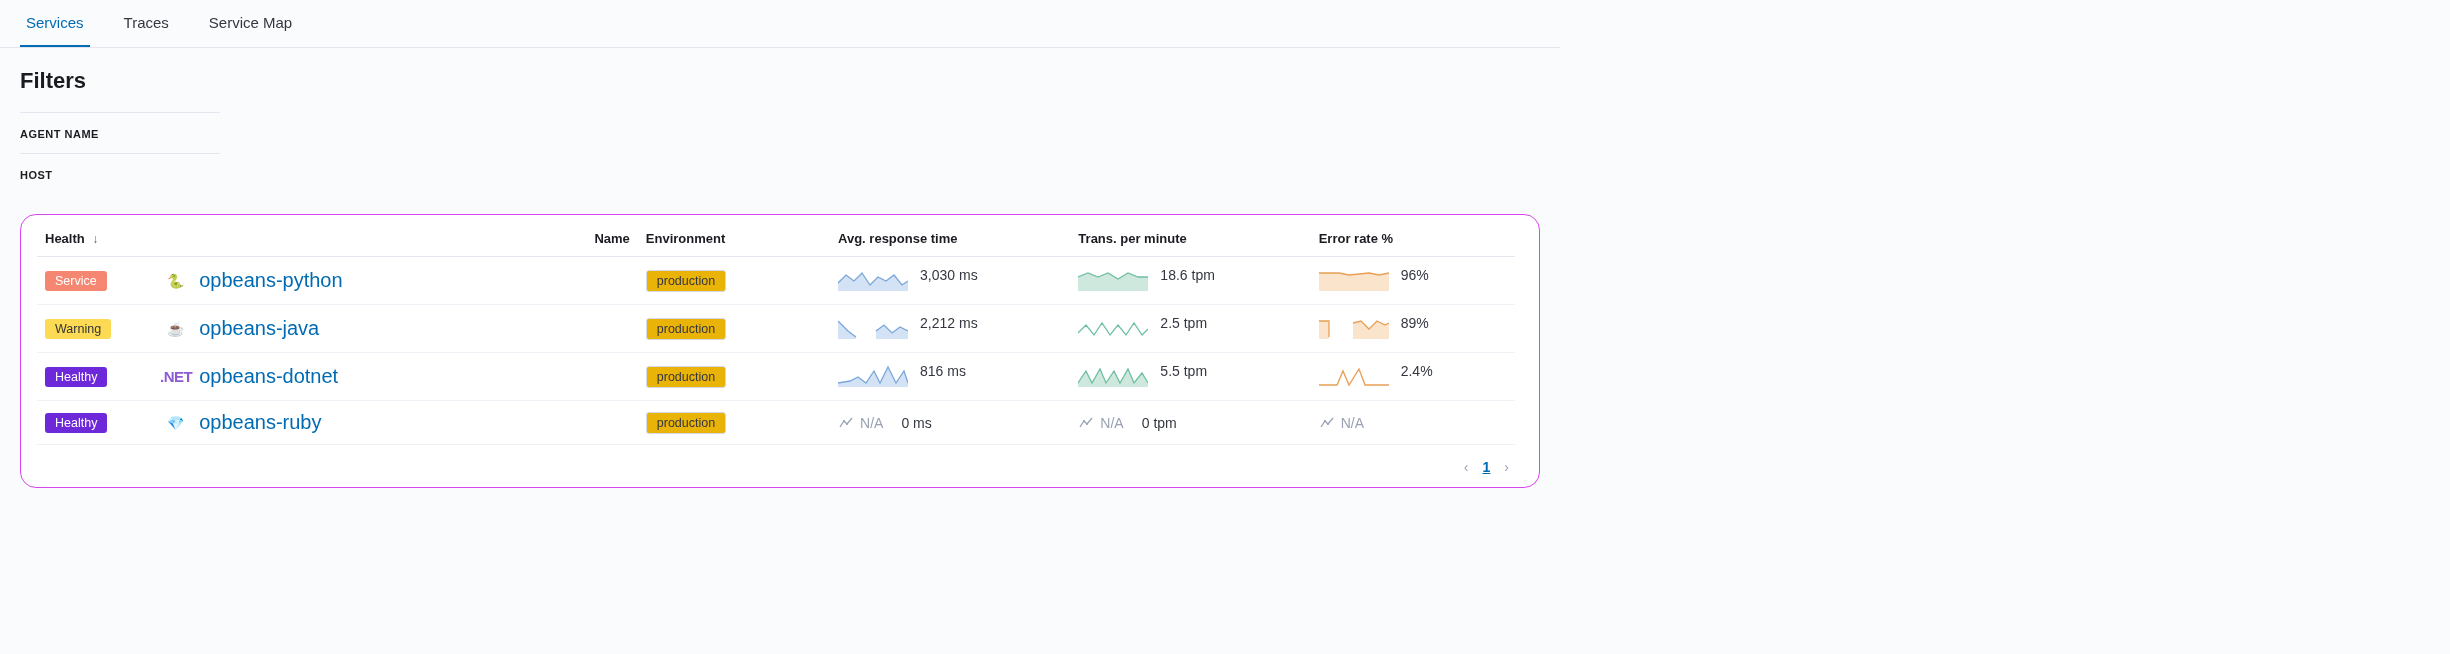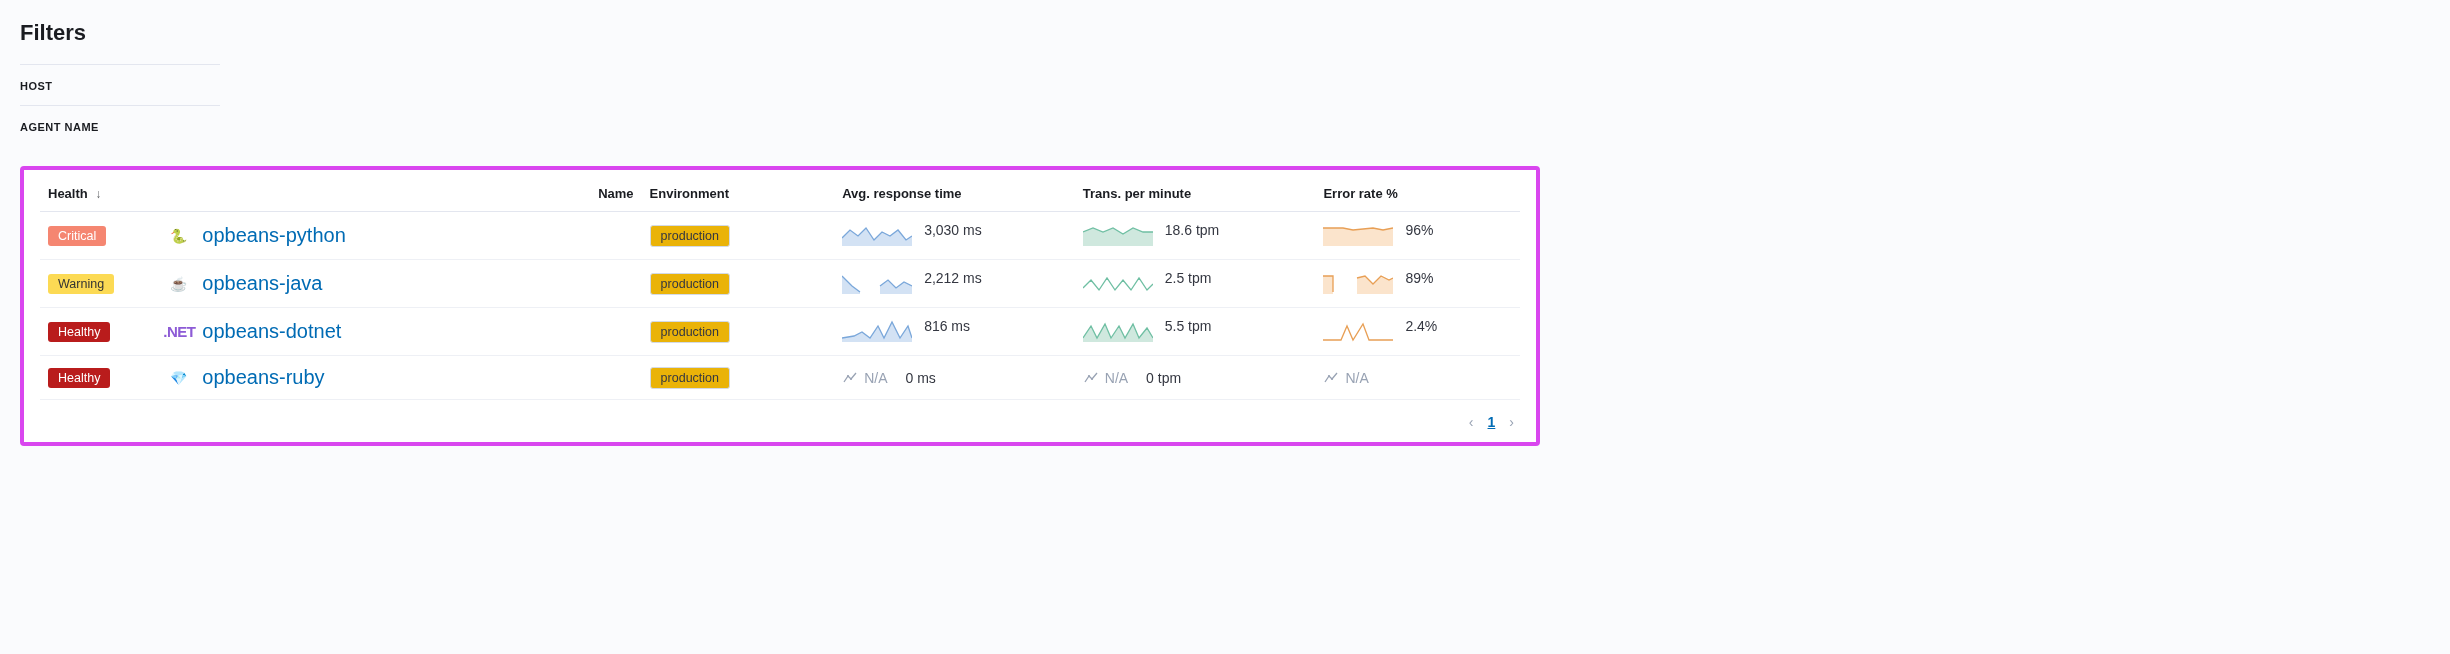--- a/index.html
+++ b/index.html
@@ -51,23 +51,23 @@
   .filter-label {
     font-size: 11px;
     font-weight: 700;
     letter-spacing: 0.5px;
     color: #1a1c21;
     text-transform: uppercase;
   }
   .panel {
     flex: 1;
     background: #fff;
-    border: 4px solid #d946ef;
-    border-radius: 4px;
-    padding: 0 16px 12px 16px;
+    border: 1px solid #d946ef;
+    border-radius: 16px;
+    padding: 0 24px 12px 16px;
   }
   table { width: 100%; border-collapse: collapse; }
   th {
     text-align: left;
     font-size: 13px;
     font-weight: 700;
     padding: 16px 8px 10px 8px;
     border-bottom: 1px solid #e3e6ef;
     color: #1a1c21;
     white-space: nowrap;
@@ -88,21 +88,21 @@
 
   .badge {
     display: inline-block;
     padding: 3px 10px;
     border-radius: 3px;
     font-size: 12.5px;
     font-weight: 500;
   }
   .badge.critical { background: #f58671; color: #fff; }
   .badge.warning  { background: #fcda54; color: #333; }
-  .badge.healthy  { background: #b91c1c; color: #fff; }
+  .badge.healthy  { background: #6d28d9; color: #fff; }
 
   .name-cell { display: flex; align-items: center; gap: 12px; }
   .svc-icon {
     width: 22px; height: 22px; display:flex; align-items:center; justify-content:center;
     font-size: 14px; font-weight:700;
   }
   .svc-link { color: #006bb4; font-size: 20px; cursor:pointer; }
 
   .env-badge {
     display:inline-block;
@@ -132,51 +132,56 @@
   
   .i-py   { color:#3572A5; }
   .i-java { color:#b07219; }
   .i-net  { color:#8d5bd6; font-size:15px; letter-spacing: -0.5px;}
   .i-ruby { color:#b11b1b; }
 </style>
 </head>
 <body>
 <div class="page">
 
+<div class="tabs">
+  <div class="tab active">Services</div>
+  <div class="tab">Traces</div>
+  <div class="tab">Service Map</div>
+</div>
 
 <div class="body">
 
   <aside class="sidebar">
     <h2>Filters</h2>
     <div class="filter-section">
-      <span class="filter-label">HOST</span>
+      <span class="filter-label">AGENT NAME</span>
     </div>
     <div class="filter-section">
-      <span class="filter-label">AGENT NAME</span>
+      <span class="filter-label">HOST</span>
     </div>
   </aside>
 
   <main class="panel">
     <table>
       <thead>
         <tr>
           <th class="col-health">
             <span>Health</span>
             <span class="sort-icon">↓</span>
           </th>
           <th class="col-name">Name</th>
           <th class="col-env">Environment</th>
           <th class="col-metric">Avg. response time</th>
           <th class="col-metric">Trans. per minute</th>
           <th class="col-error">Error rate %</th>
         </tr>
       </thead>
       <tbody id="rows">
     <tr>
-      <td><span class="badge critical">Critical</span></td>
+      <td><span class="badge critical">Service</span></td>
       <td>
         <div class="name-cell">
           <span class="svc-icon i-py">🐍</span>
           <a class="svc-link">opbeans-python</a>
         </div>
       </td>
       <td><span class="env-badge">production</span></td>
       <td>
                 <div class="metric-cell">
                   <span><svg class="spark" viewBox="0 0 70 24" preserveAspectRatio="none">

